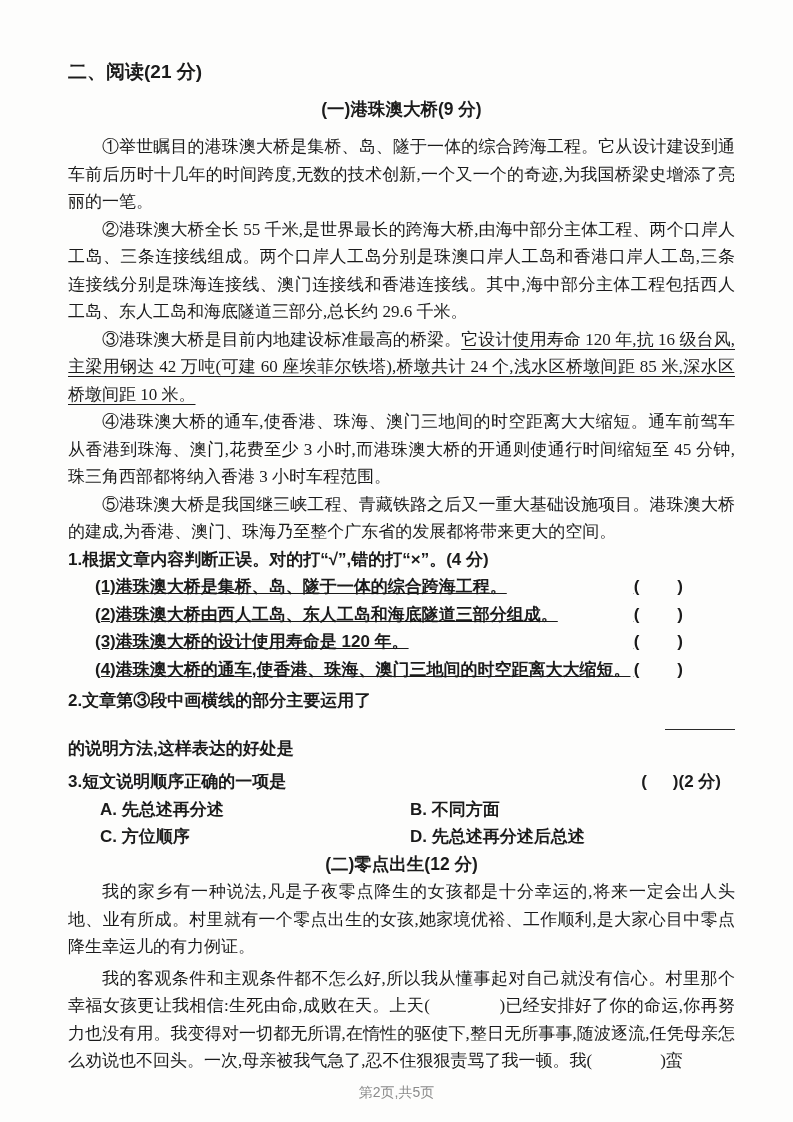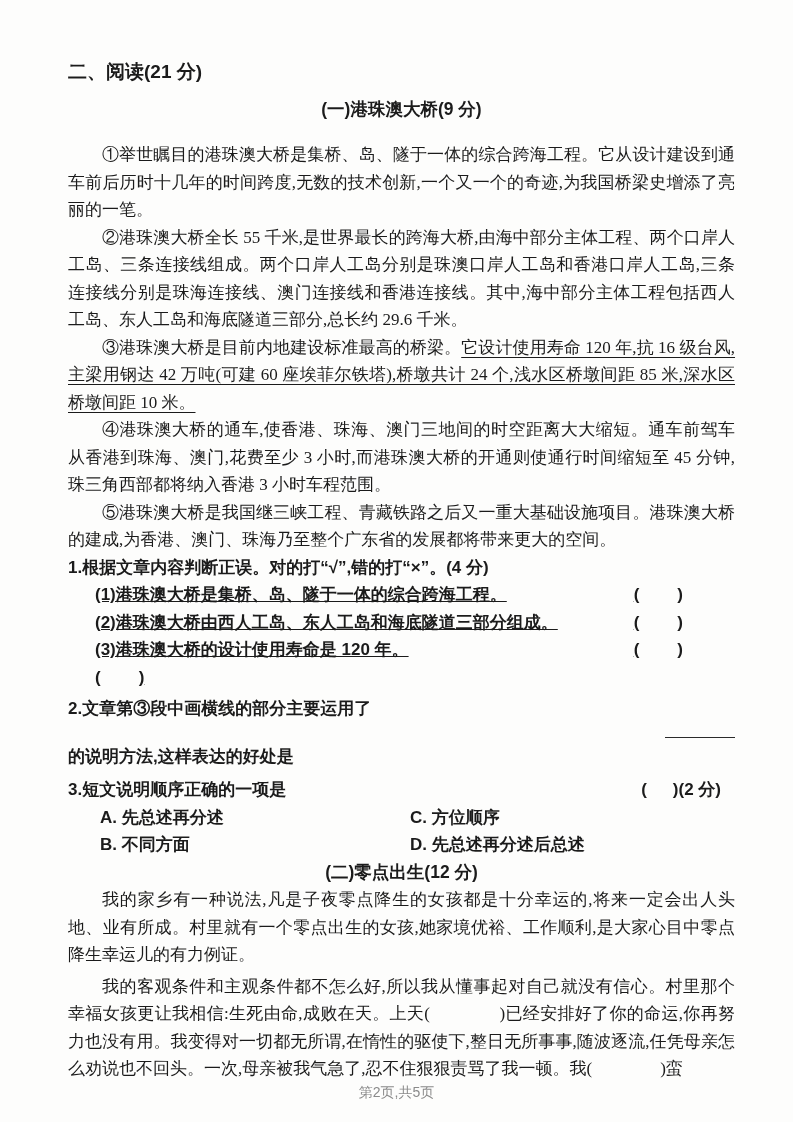--- a/index.html
+++ b/index.html
@@ -25,21 +25,21 @@
     font-size: 19px;
     margin-bottom: 10px;
     text-align: left;
   }
   .center-title {
     text-align: center;
     font-family: "Liberation Sans", sans-serif;
     font-weight: 700;
     font-size: 17.5px;
   }
-  .r1-title { margin-bottom: 18px; }
+  .r1-title { margin-bottom: 10px; }
   .para { text-indent: 2em; }
   .underlined {
     text-decoration: underline;
     text-underline-offset: 4px;
     text-decoration-thickness: 1.3px;
   }
   
   .q-block { font-family: "Liberation Sans", sans-serif; font-weight: 700; }
   .j-row {
     display: flex;
@@ -103,20 +103,21 @@
     </div>
     <div class="j-row">
       <span class="j-text">(2)港珠澳大桥由西人工岛、东人工岛和海底隧道三部分组成。</span>
       <span><span>(</span><span class="paren-gap"></span><span>)</span></span>
     </div>
     <div class="j-row">
       <span class="j-text">(3)港珠澳大桥的设计使用寿命是 120 年。</span>
       <span><span>(</span><span class="paren-gap"></span><span>)</span></span>
     </div>
     <div class="j-row">
+      <span class="j-text">(4)港珠澳大桥的通车,使香港、珠海、澳门三地间的时空距离大大缩短。</span>
       <span><span>(</span><span class="paren-gap"></span><span>)</span></span>
     </div>
   </div>
 
   <div class="q-block" style="margin-top:4px;">
     <div class="q2-line1">
       <span>2.文章第③段中画横线的部分主要运用了</span>
       <span class="blank blank-1"></span>
       <span>的说明方法,这样表达的好处是</span>
       <span class="blank blank-fill"></span>
@@ -125,22 +126,22 @@
 
   <div class="q-block">
     <div class="q3-row">
       <span>3.短文说明顺序正确的一项是</span>
       <span class="spacer"></span>
       <span><span>(</span><span class="paren-gap-sm"></span><span>)</span></span>
       <span>(2 分)</span>
     </div>
     <div class="options">
       <span>A. 先总述再分述</span>
+      <span>B. 不同方面</span>
       <span>C. 方位顺序</span>
-      <span>B. 不同方面</span>
       <span>D. 先总述再分述后总述</span>
     </div>
   </div>
 
   <div class="center-title">(二)零点出生(12 分)</div>
 
   <p class="para">我的家乡有一种说法,凡是子夜零点降生的女孩都是十分幸运的,将来一定会出人头地、业有所成。村里就有一个零点出生的女孩,她家境优裕、工作顺利,是大家心目中零点降生幸运儿的有力例证。</p>
   <p class="para" style="margin-top:4px;">我的客观条件和主观条件都不怎么好,所以我从懂事起对自己就没有信心。村里那个幸福女孩更让我相信:生死由命,成败在天。上天(　　　　)已经安排好了你的命运,你再努力也没有用。我变得对一切都无所谓,在惰性的驱使下,整日无所事事,随波逐流,任凭母亲怎么劝说也不回头。一次,母亲被我气急了,忍不住狠狠责骂了我一顿。我(　　　　)蛮</p>
 
 </div>

